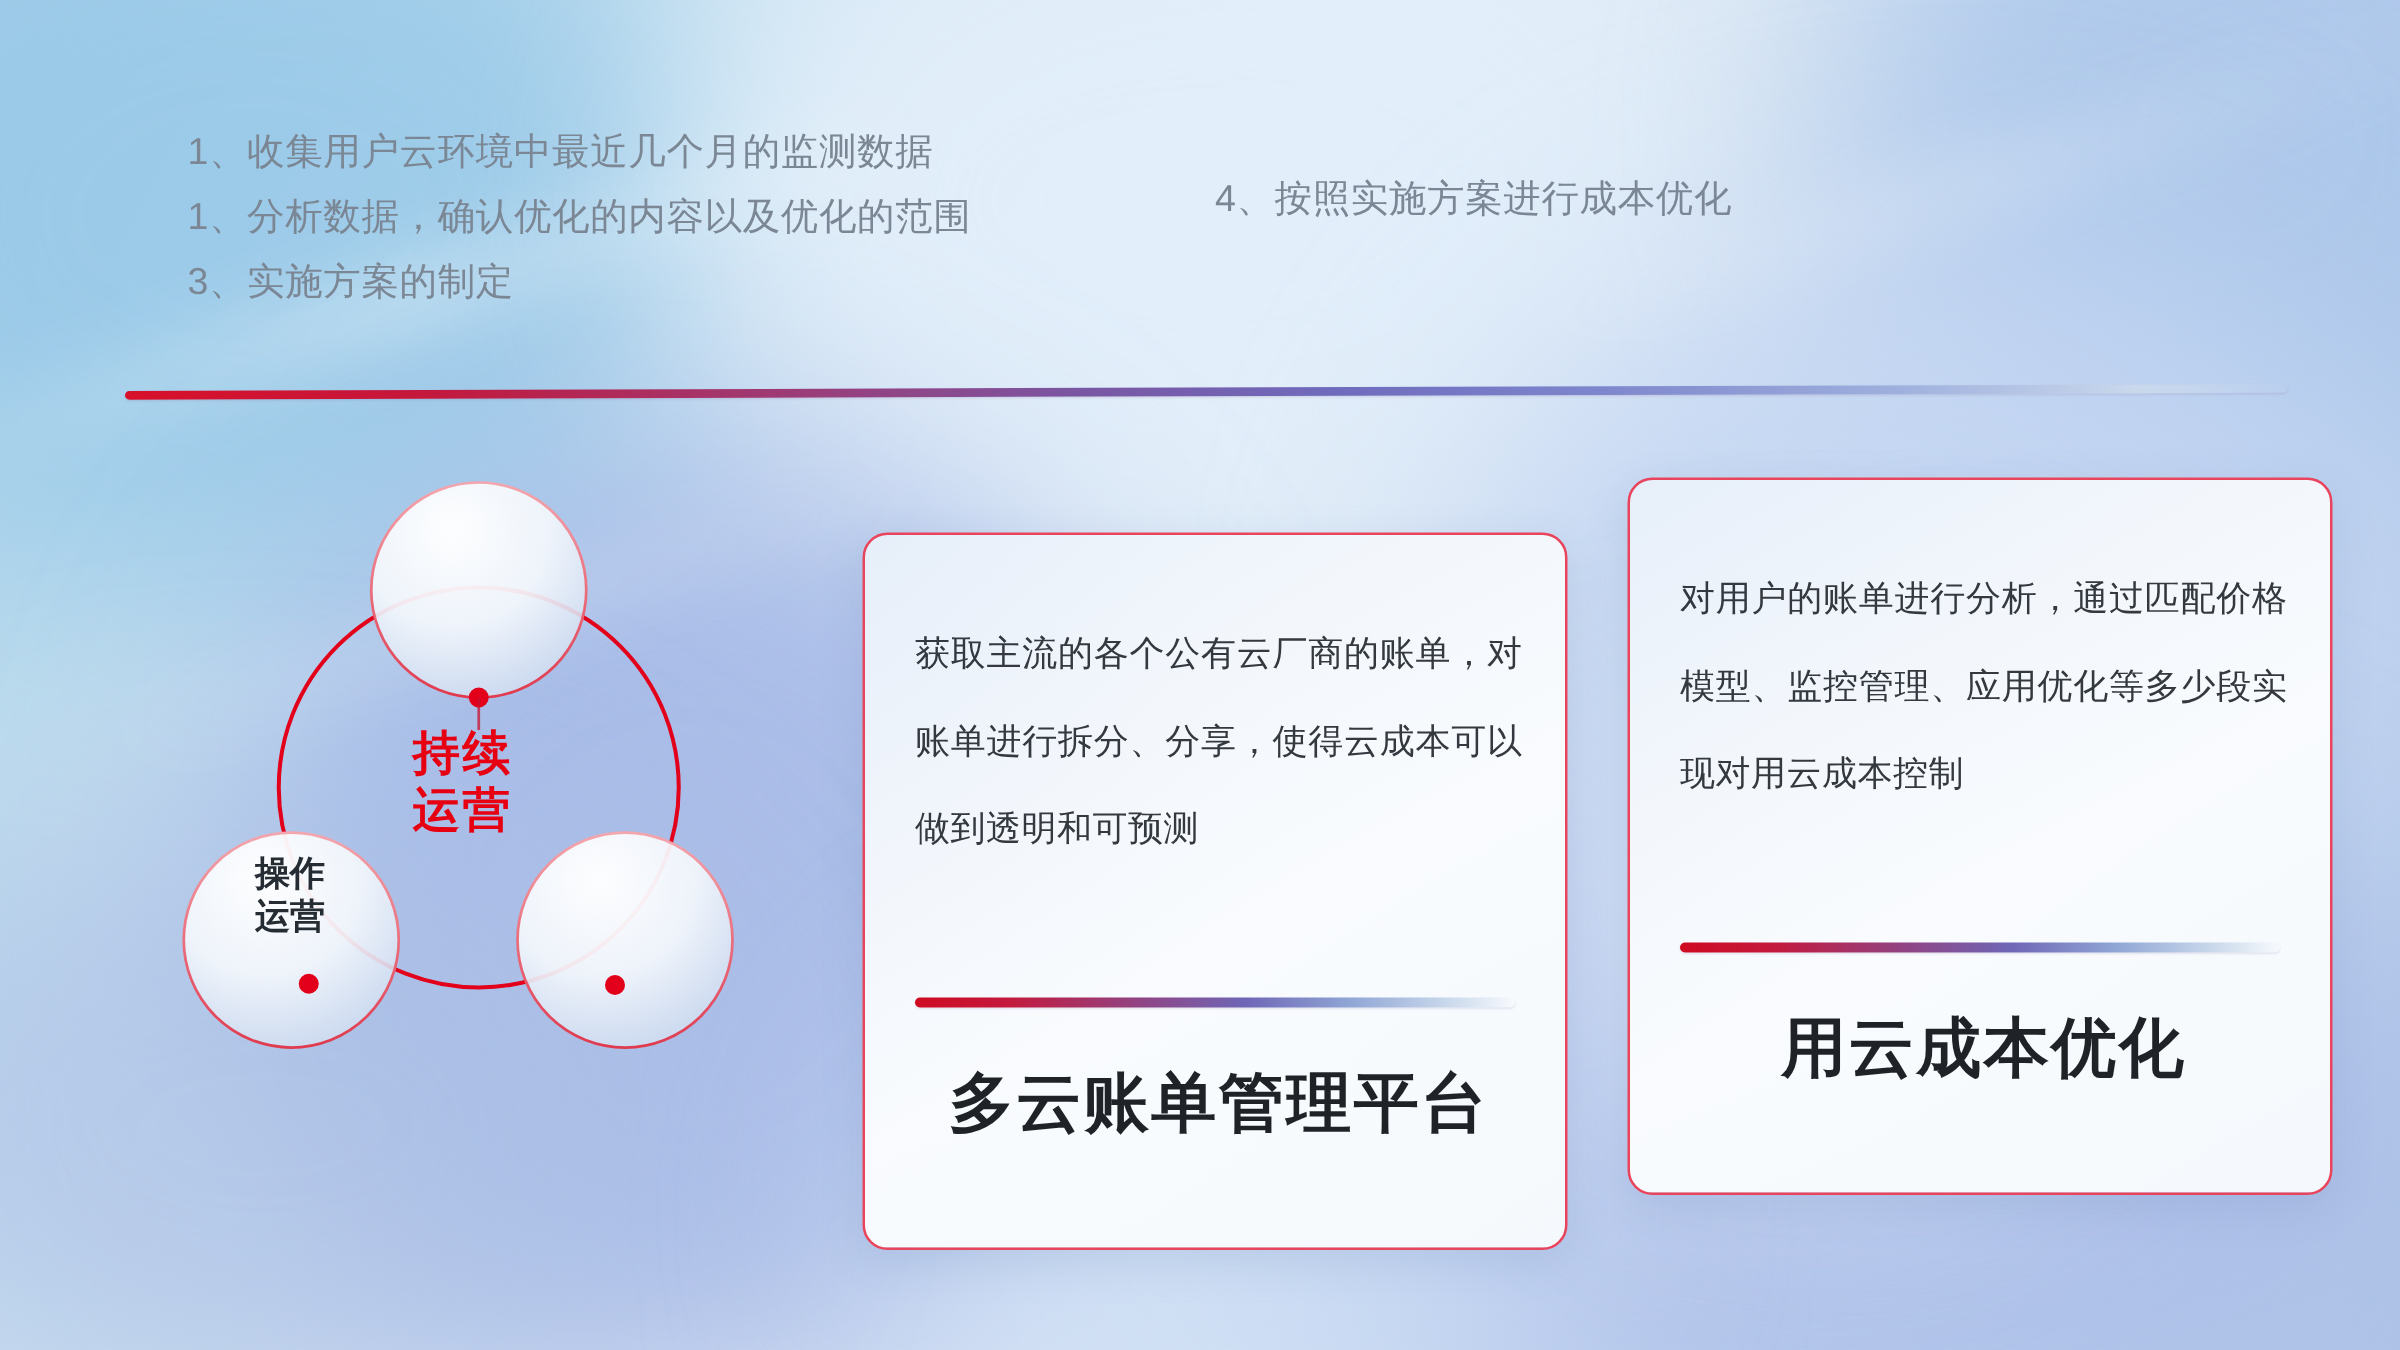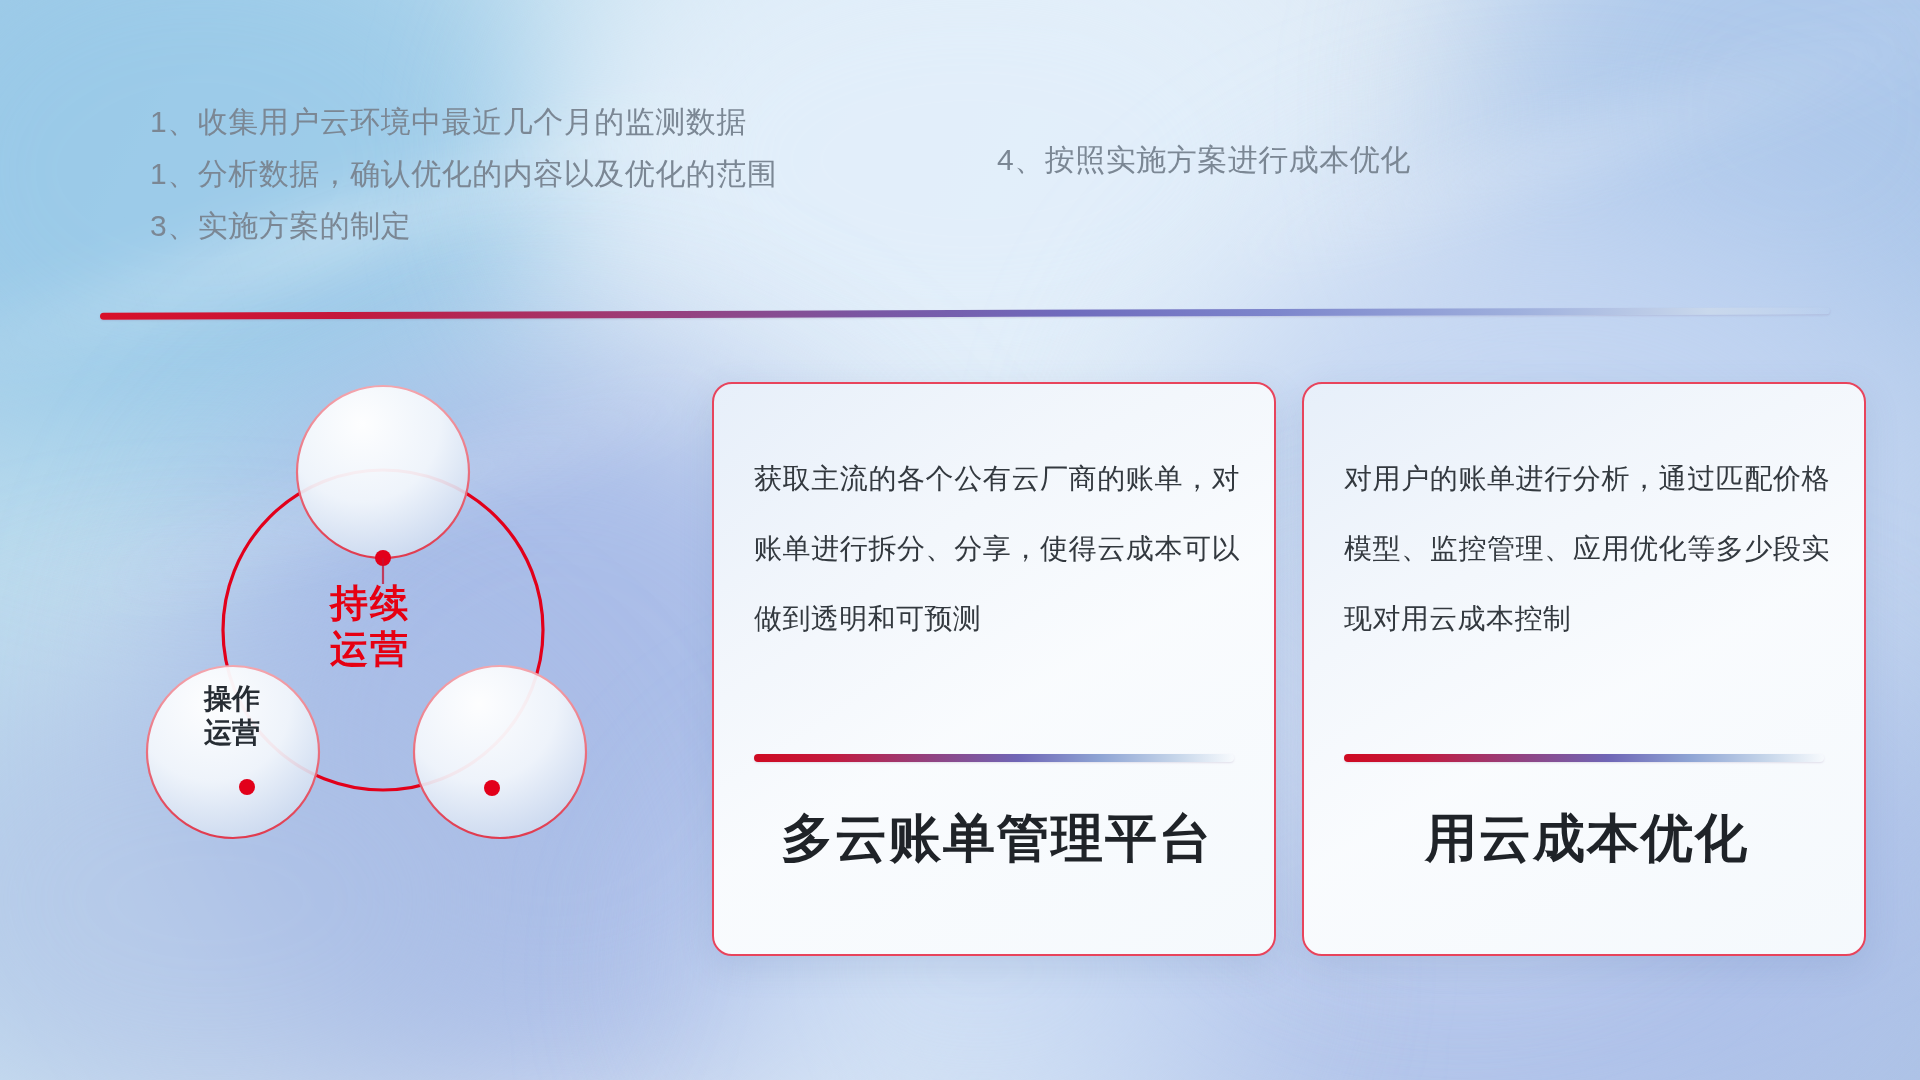--- a/index.html
+++ b/index.html
@@ -65,21 +65,21 @@
   
   .steps {
     position: absolute;
     top: 96px;
     left: 0;
     width: 1920px;
     height: 170px;
   }
   .step-col { position: absolute; }
   .step-col-left  { left: 150px; top: 0; }
-  .step-col-right { left: 997px; top: 38px; }
+  .step-col-right { left: 972px; top: 38px; }
 
   .step-line {
     color: #7b8794;
     font-size: 30px;
     line-height: 52px;
     letter-spacing: 0.5px;
     white-space: nowrap;
   }
 
   
@@ -146,21 +146,21 @@
     border-radius: 20px;
     border: 2px solid #e8445c;
     background: linear-gradient(150deg,
         rgba(232,240,250,0.96) 0%,
         rgba(243,247,252,0.97) 28%,
         rgba(250,252,254,0.98) 55%,
         rgba(246,250,253,0.98) 100%);
     box-shadow: 0 10px 34px rgba(90,120,170,0.16);
     overflow: hidden;
   }
-  .card-1 { left: 712px; }
+  .card-1 { left: 690px; margin-top: 44px; }
   .card-2 { left: 1302px; }
 
   .card-body {
     position: absolute;
     left: 40px;
     right: 34px;
     top: 60px;
     color: #33393f;
     font-size: 28px;
     line-height: 70px;

